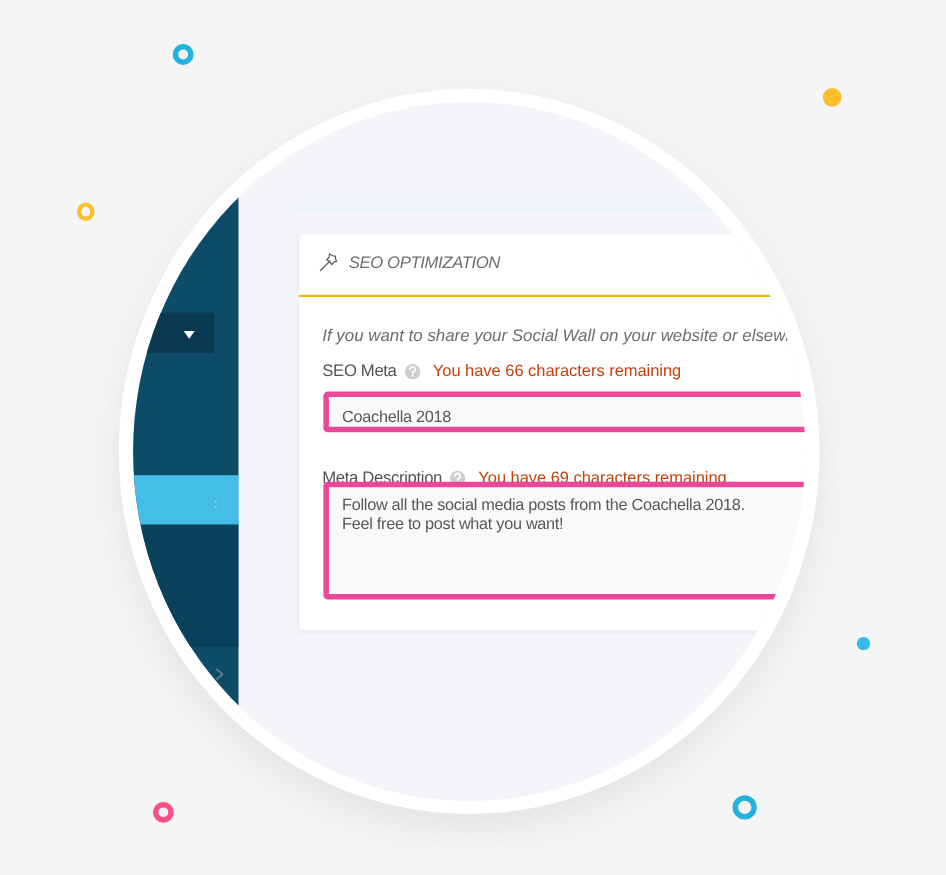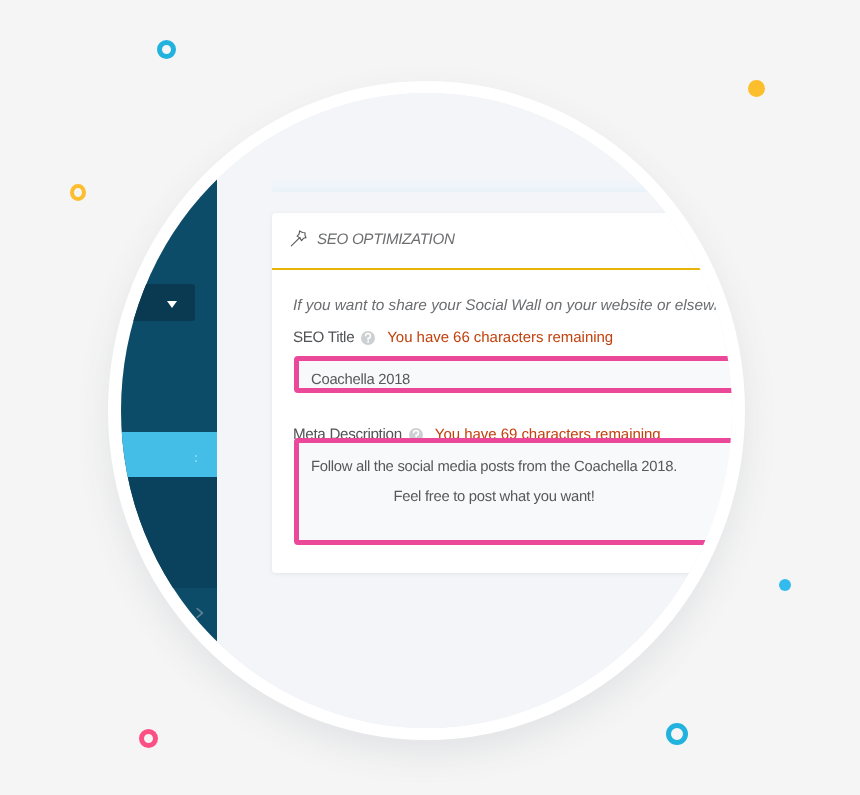--- a/index.html
+++ b/index.html
@@ -52,21 +52,21 @@
          color:#6b6d70;white-space:nowrap;}
   .lblrow{position:absolute;left:21px;height:18px;white-space:nowrap;}
   .lbl{font-size:15.2px;letter-spacing:-0.32px;color:#515356;}
   .qmark{display:inline-block;width:14px;height:14px;vertical-align:-3px;
          margin:0 12px 0 7px;}
   .hint{font-size:15px;color:#c2410c;letter-spacing:-0.04px;}
   .field{position:absolute;left:22px;background:#f8f9fb;border:5px solid #ec4899;
          border-radius:4px;box-sizing:border-box;}
   .field .val{position:absolute;left:12px;top:11px;font-size:14.8px;letter-spacing:-0.27px;color:#565859;
               white-space:nowrap;}
-  .ta .val{top:9px;line-height:30px;text-align:center;}
+  .ta .val{top:9px;line-height:17px;}
 </style>
 </head>
 <body>
 
 <div class="stage">
 
   <div class="dot" style="left:157px;top:40px;width:19px;height:19px;border:5px solid #22b2de;"></div>
   <div class="dot" style="left:748px;top:80px;width:17px;height:17px;background:#fcbe2d;"></div>
   <div class="dot" style="left:70px;top:184px;width:16px;height:17px;border:4.5px solid #fcbe2d;"></div>
   <div class="dot" style="left:779px;top:579px;width:12px;height:12px;background:#34bbee;"></div>
@@ -104,21 +104,21 @@
                          L297.10 235.10 L299.11 233.07 Z" fill="none" stroke="#5b5c5e" stroke-width="1.15" stroke-linejoin="round"></path>
                 <path d="M300.0 236.3 L291.3 244.9" fill="none" stroke="#5b5c5e" stroke-width="1.15" stroke-linecap="round"></path>
               </svg>
               <div class="card-title">SEO OPTIMIZATION</div>
             </div>
 
             <div class="card-body">
               <div class="intro">If you want to share your Social Wall on your website or elsewhere…</div>
 
               <div class="lblrow" style="top:59px">
-                <span class="lbl">SEO Title</span><span class="qmark"><svg width="14" height="14" viewBox="0 0 14 14">
+                <span class="lbl">SEO Meta</span><span class="qmark"><svg width="14" height="14" viewBox="0 0 14 14">
                       <circle cx="7" cy="7" r="7" fill="#cdd0d2"></circle>
                       <path d="M4.55 4.75 a2.45 2.45 0 1 1 2.6 2.55 l0 1.4" fill="none" stroke="#ffffff" stroke-width="1.55" stroke-linecap="round"></path>
                       <circle cx="7.1" cy="10.7" r="0.95" fill="#ffffff"></circle>
                     </svg></span><span class="hint">You have 66 characters remaining</span>
               </div>
               <div class="field" style="top:86px;width:530px;height:37px;">
                 <span class="val">Coachella 2018</span>
               </div>
 
               <div class="lblrow" style="top:156px">

